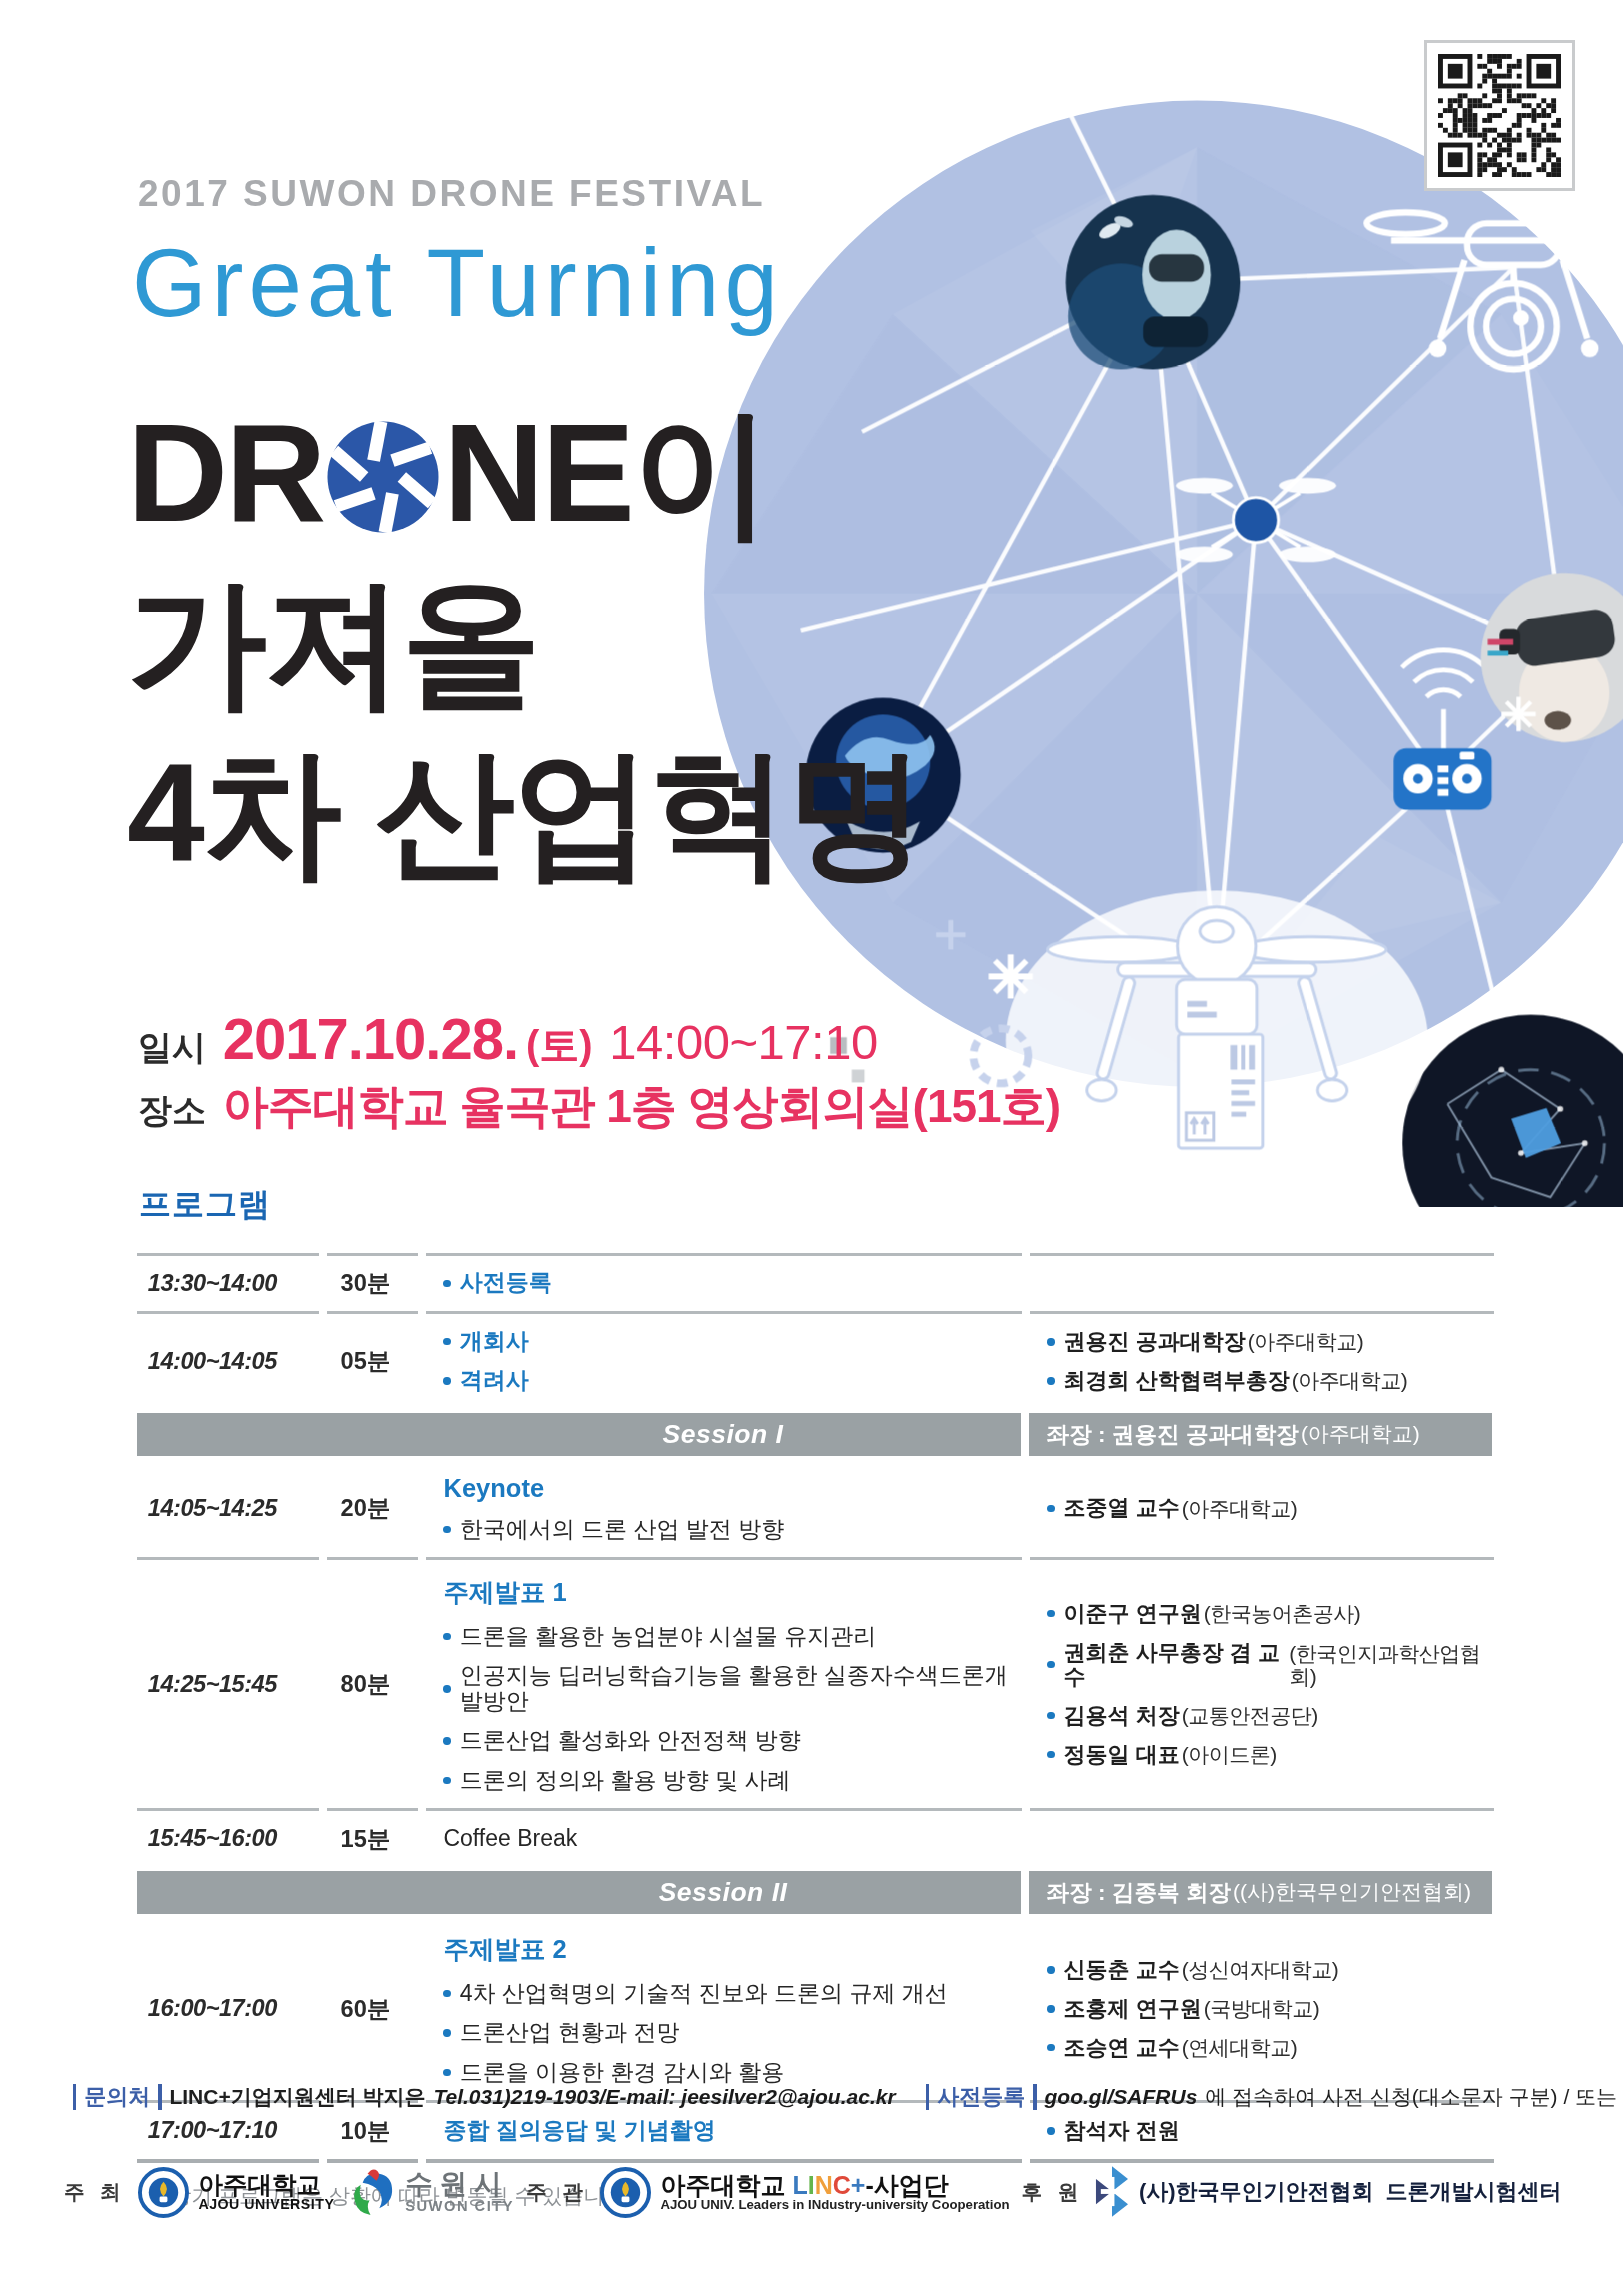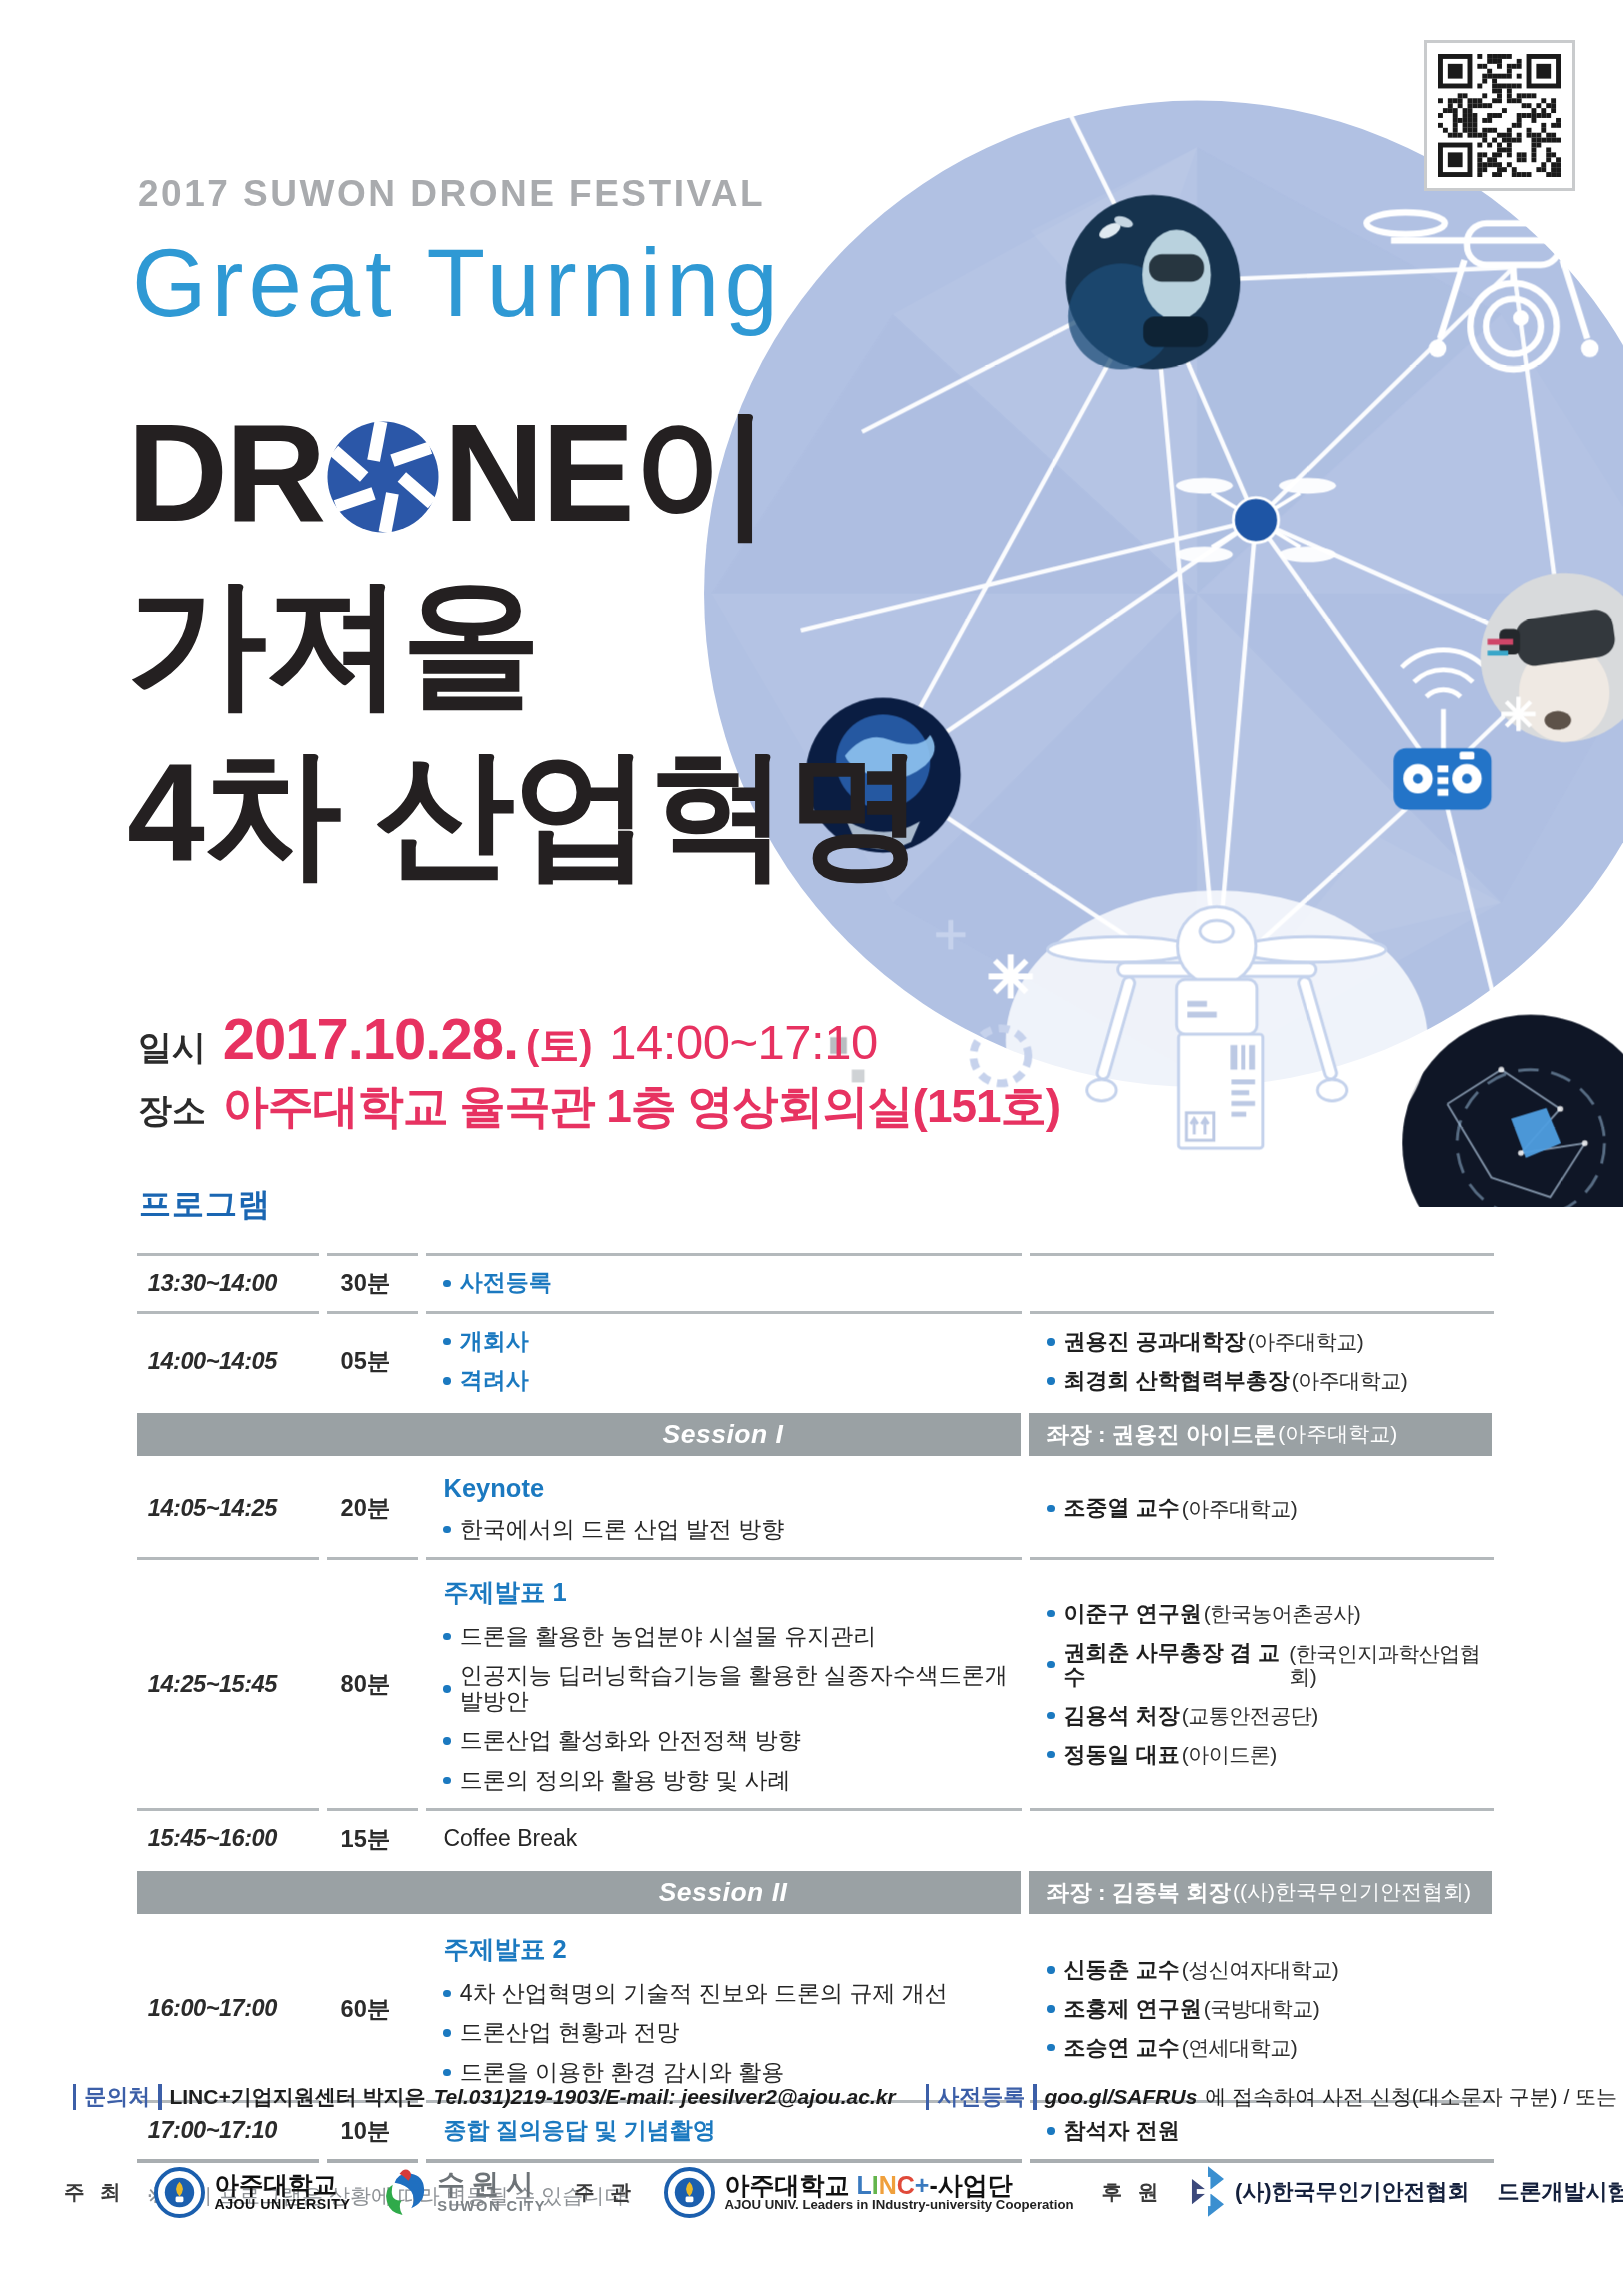--- a/index.html
+++ b/index.html
@@ -54,21 +54,21 @@
   .banner-right{width:464px;background:#9aa1a4;height:43px;display:flex;align-items:center;padding-left:17.7px;box-sizing:border-box;}
   .banner-right b{font-size:22.6px;font-weight:800;color:#fff;}
   .banner-right span{font-size:21px;font-weight:400;color:#fff;margin-left:2px;}
   .prog-note{margin:19.6px 0 0 9.8px;font-size:21px;color:#8e9296;}
   
   #contact-bar{left:73px;top:2082px;display:flex;align-items:center;gap:7.9px;white-space:nowrap;z-index:2;font-size:21px;}
   .vbar{display:inline-block;width:3.4px;height:25.5px;background:#3c5fa8;}
   .contact-label{font-size:22px;font-weight:800;color:#3c5fa8;}
   .contact-text{color:#1f1f1f;font-weight:600;}
   .contact-italic{font-style:italic;font-weight:700;color:#1a1a1a;}
-  #logos{left:64px;top:2165px;width:1511px;display:flex;align-items:center;gap:28px;z-index:2;white-space:nowrap;}
+  #logos{left:64px;top:2165px;width:1511px;display:flex;align-items:center;gap:12px;z-index:2;white-space:nowrap;}
   .role-label{font-size:20.6px;color:#3a3a3a;font-weight:600;letter-spacing:4.9px;}
   .logo-item{display:flex;align-items:center;gap:9.8px;}
   .logo-stack{display:flex;flex-direction:column;line-height:1.05;justify-content:space-between;}
   .logo-kr{font-size:24.5px;font-weight:800;color:#111;}
   .logo-en{font-size:14.2px;font-weight:700;color:#111;letter-spacing:0.5px;}
   .suwon-kr{font-size:27.5px;font-weight:800;color:#6d7377;letter-spacing:6.9px;}
   .suwon-en{font-size:14.7px;font-weight:700;color:#7c8286;letter-spacing:1.5px;}
   .linc-line{font-size:25px;font-weight:700;color:#111;}
   .linc-en{font-size:13.2px;font-weight:600;color:#222;}
   .linc-c1{color:#3a7abf;}.linc-c2{color:#64b54c;}.linc-c3{color:#f0a03c;}.linc-c4{color:#e04a3a;}
@@ -553,21 +553,21 @@
           </div>
         </div>
       </div>
       <div class="trow banner-row">
         <div class="banner-left" style="border:none">
           <div class="banner-label-wrap">
             <span class="banner-label">Session I</span>
           </div>
         </div>
         <div class="banner-right" style="border:none">
-          <b>좌장 : 권용진 아이드론</b>
+          <b>좌장 : 권용진 공과대학장</b>
           <span>(아주대학교)</span>
         </div>
       </div>
       <div class="trow no-top">
       <div class="c-time">14:05~14:25</div>
       <div class="c-dur">20분</div>
       <div class="c-content">
           <div class="heading-blue">Keynote</div>
           <div class="ci">
             <span class="bullet"></span>

